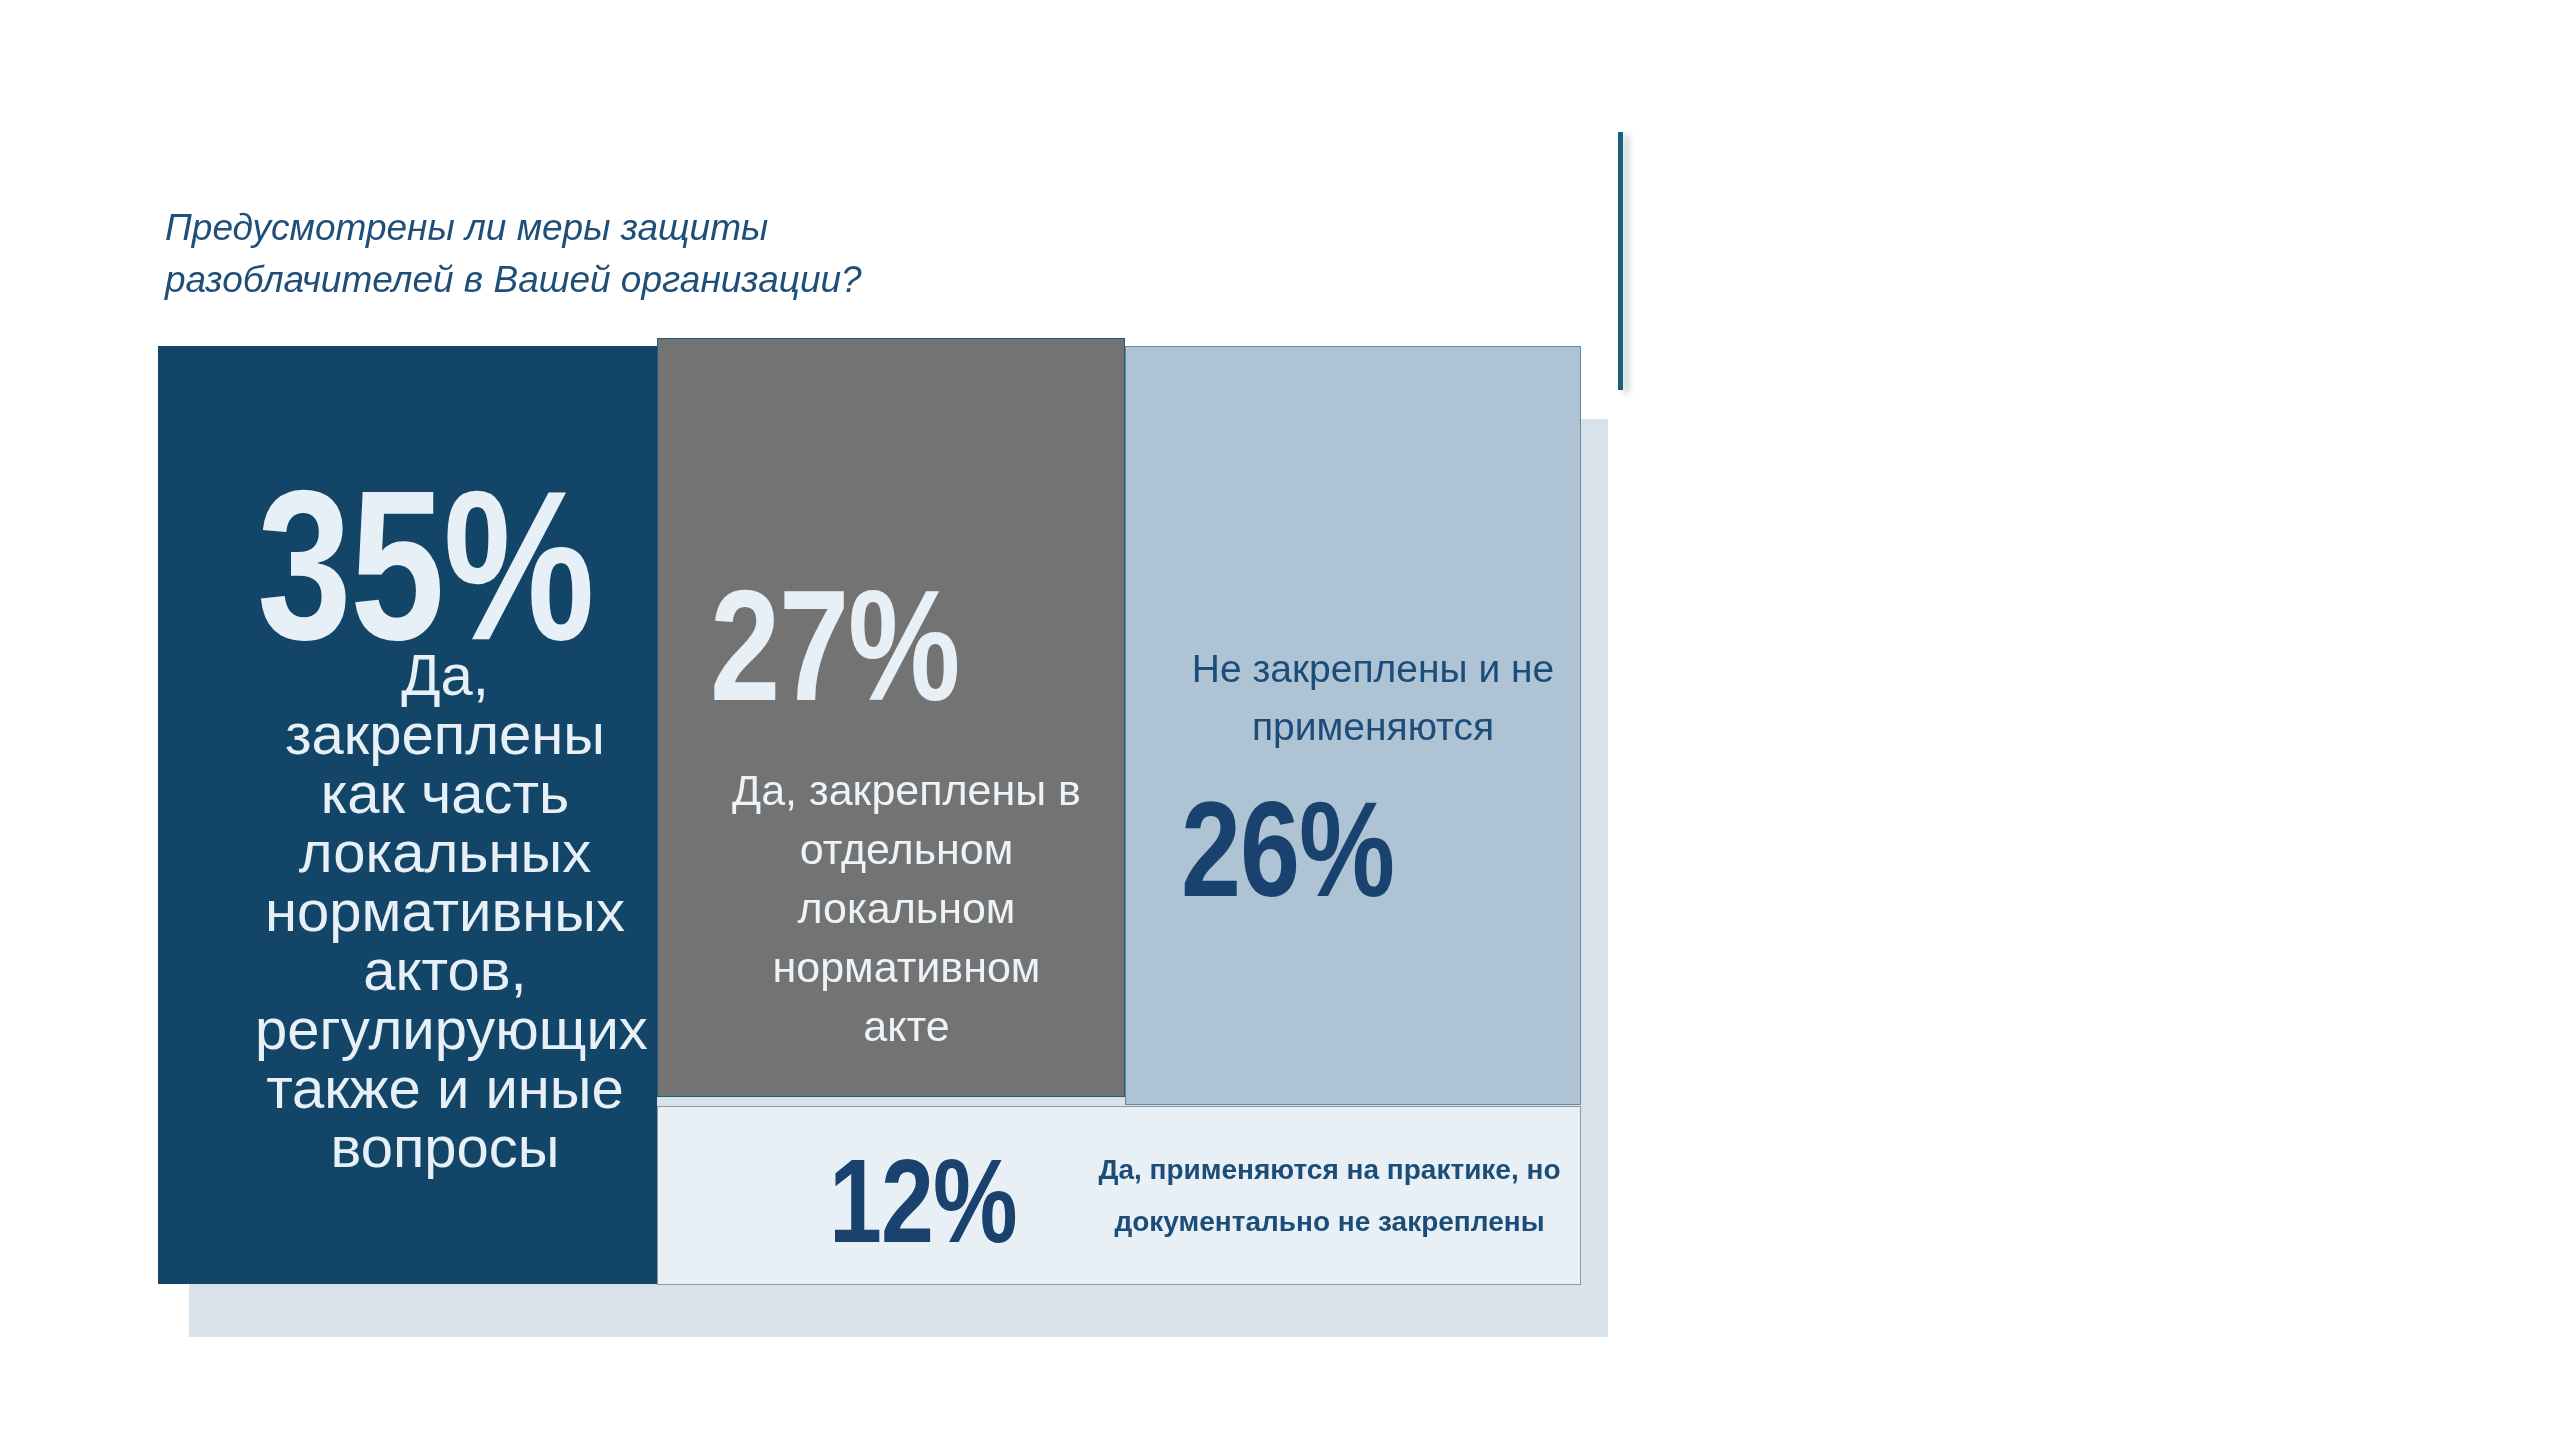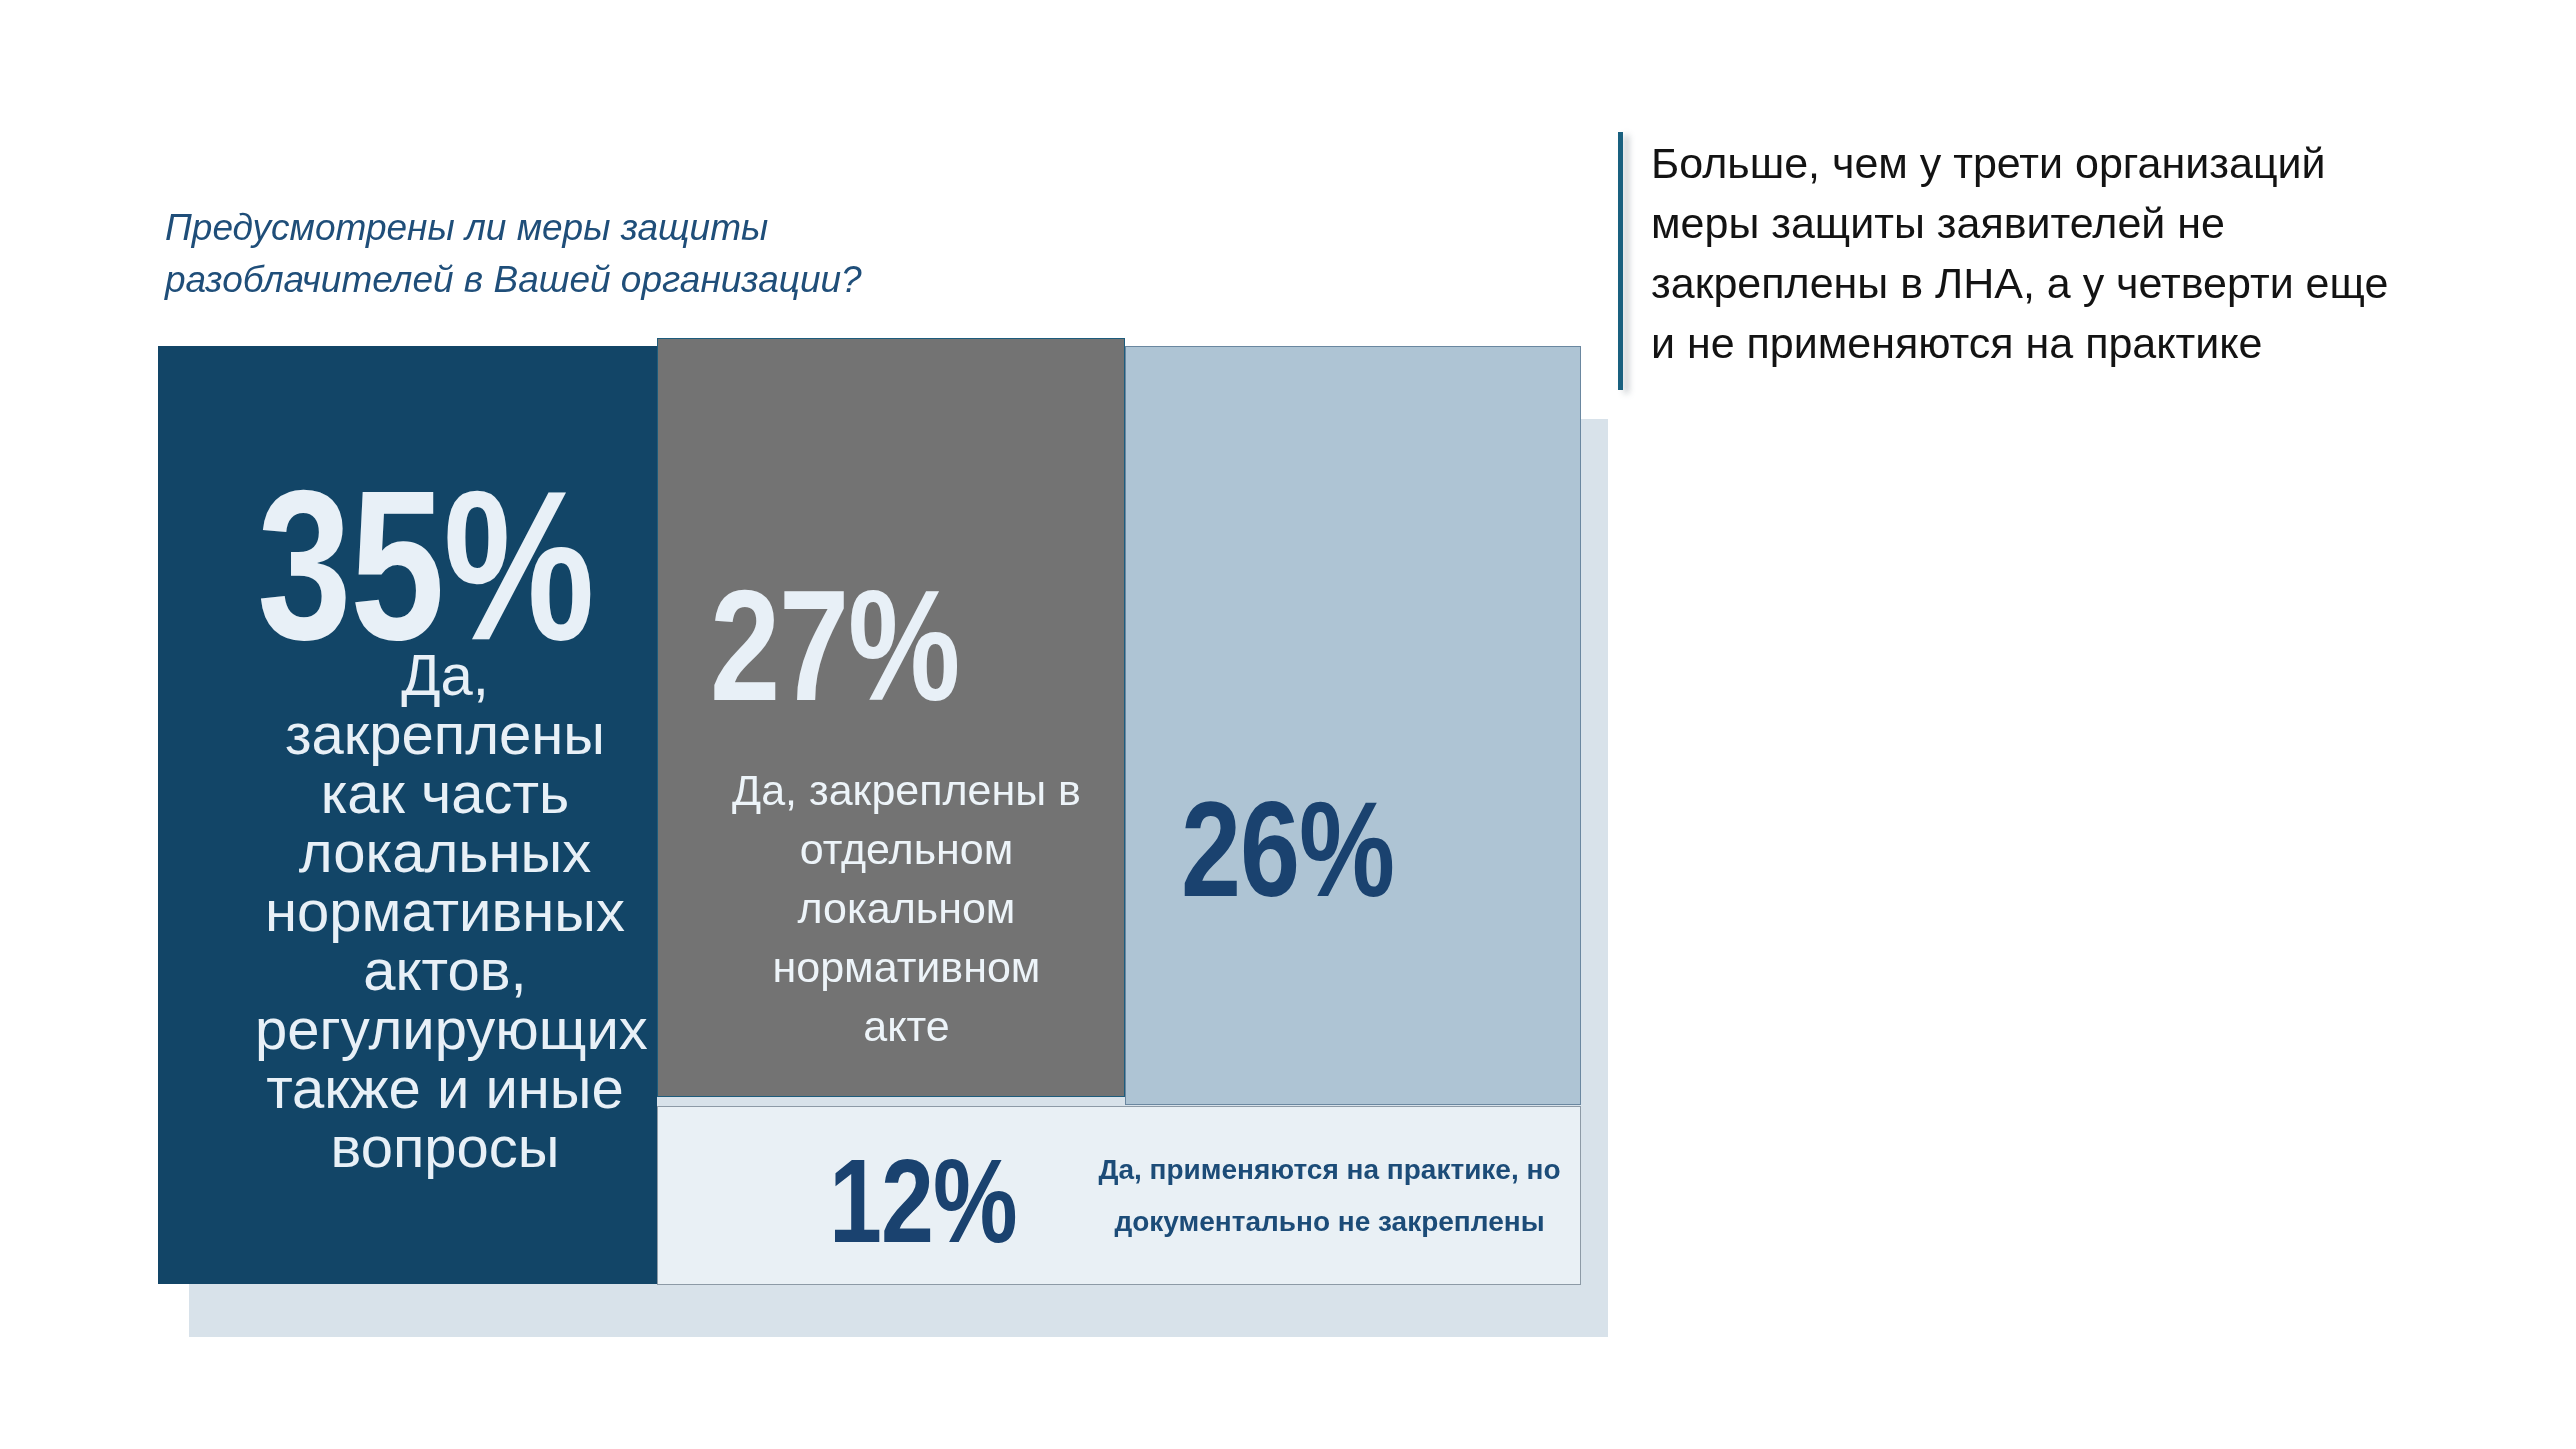--- a/index.html
+++ b/index.html
@@ -53,24 +53,20 @@
 </head>
 <body>
 
 <div id="stage">
 
   <div id="slide-title" class="abs">Предусмотрены ли меры защиты
 разоблачителей в Вашей организации?</div>
 
   <div id="annotation-rule" class="abs"></div>
 
-  <div id="annotation-text" class="abs">Больше, чем у трети организаций
-меры защиты заявителей не
-закреплены в ЛНА, а у четверти еще
-и не применяются на практике</div>
 
   <div id="chart-shadow" class="abs"></div>
 
   <div id="segment-1" class="abs segment">
     <div class="abs num">35%</div>
     <div class="abs cap">Да, закреплены
 как часть
 локальных
 нормативных
 актов,
@@ -82,20 +78,22 @@
   <div id="segment-2" class="abs segment">
     <div class="abs num">27%</div>
     <div class="abs cap">Да, закреплены в
 отдельном
 локальном
 нормативном
 акте</div>
   </div>
 
   <div id="segment-3" class="abs segment">
+    <div class="abs cap">Не закреплены и не
+применяются</div>
     <div class="abs num">26%</div>
   </div>
 
   <div id="segment-4" class="abs segment">
     <div class="abs num">12%</div>
     <div class="abs cap">Да, применяются на практике, но
 документально не закреплены</div>
   </div>
 
 </div>

